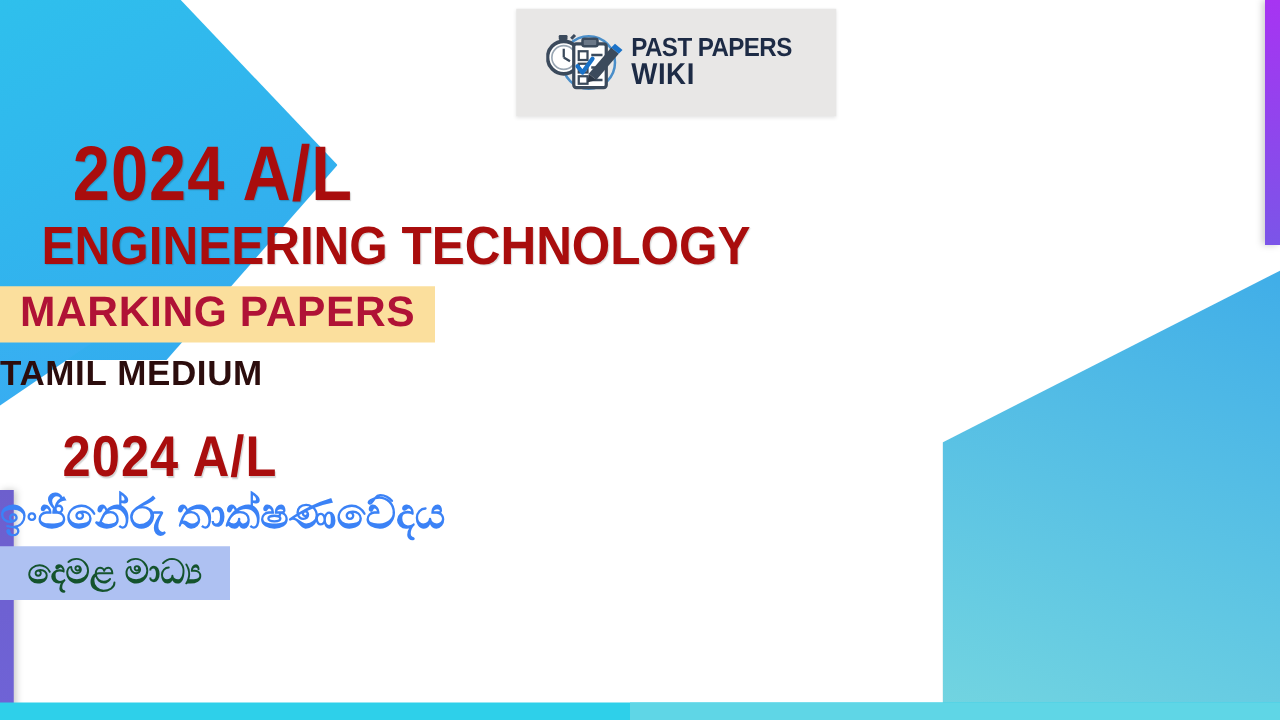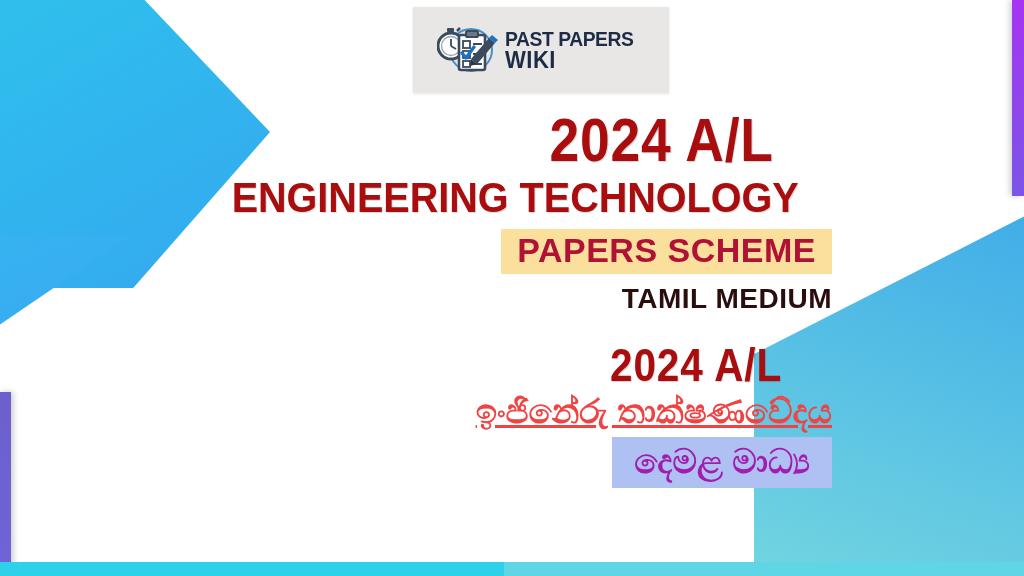--- a/index.html
+++ b/index.html
@@ -123,21 +123,21 @@
     transform-origin: left center;
     white-space: nowrap;
   }
 
   
   .content {
     position: absolute;
     left: 0;
     top: 100px;
     width: 832px;
-    text-align: right;
+    text-align: left;
   }
   .t-year-1 {
     font-size: 62px;
     font-weight: bold;
     color: #a90d0d;
     letter-spacing: 1px;
     transform: scaleX(0.86);
     line-height: 1.02;
     margin-top: 8px;
     text-shadow: 1px 1px 1px rgba(0,0,0,0.18);
@@ -177,38 +177,37 @@
     color: #a90d0d;
     letter-spacing: 1px;
     transform: scaleX(0.88);
     margin-top: 26px;
     line-height: 1.05;
     text-shadow: 1px 1px 1px rgba(0,0,0,0.18);
   }
   .t-subject-si {
     font-size: 34px;
     font-weight: bold;
-    color: #ef4444;
+    color: #3b82f6;
     margin-top: 2px;
     line-height: 1.18;
-    text-decoration: underline;
   }
   .t-scheme-si {
     font-size: 25px;
     font-weight: bold;
     color: #111111;
     margin-top: 3px;
     line-height: 1.2;
   }
   .t-medium-si-wrap { margin-top: 6px; }
   .t-medium-si {
     display: inline-block;
     background: #aec1f2;
-    color: #a21caf;
-    font-size: 34px;
+    color: #14532d;
+    font-size: 27px;
     font-weight: bold;
     padding: 4px 22px 6px 22px;
     line-height: 1.2;
   }
 </style>
 </head>
 <body>
 
 <div id="poster">
 
@@ -253,21 +252,21 @@
     <span class="logo-words">
       <span class="logo-line1">PAST PAPERS</span>
       <span class="logo-line2">WIKI</span>
     </span>
   </div>
 
   <div class="content">
     <div class="t-year-1">2024 A/L</div>
     <div class="t-subject-en">ENGINEERING TECHNOLOGY</div>
     <div class="t-scheme-wrap">
-      <span class="t-scheme">PAPERS SCHEME</span>
+      <span class="t-scheme">MARKING PAPERS</span>
     </div>
     <div class="t-medium-en">TAMIL MEDIUM</div>
     <div class="t-year-2">2024 A/L</div>
     <div class="t-subject-si">ඉංජිනේරු තාක්ෂණවේදය</div>
     <div class="t-medium-si-wrap">
       <span class="t-medium-si">දෙමළ මාධ්‍ය</span>
     </div>
   </div>
 
 </div>

